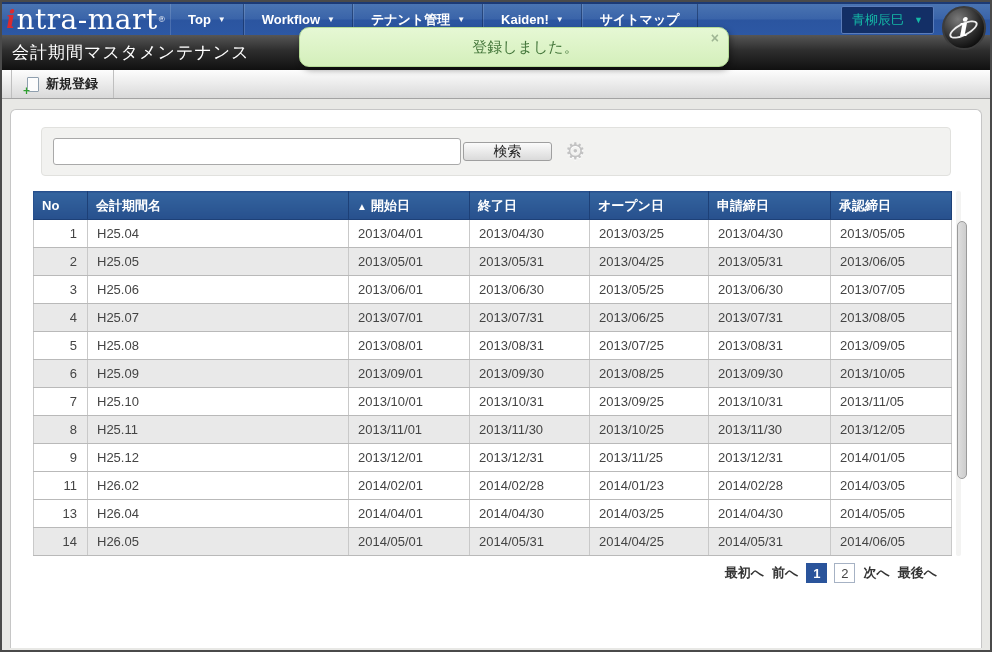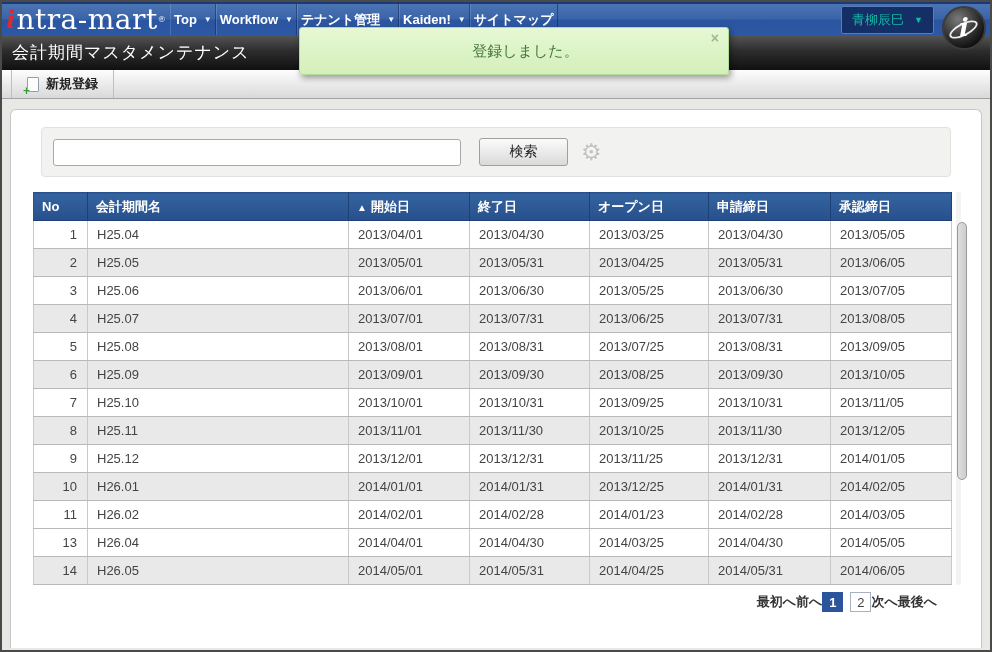--- a/index.html
+++ b/index.html
@@ -9,21 +9,21 @@
 
   
   .navbar{ height:33px; display:flex; align-items:stretch; position:relative;
     background:linear-gradient(180deg,#4a74b2 0%,#3a64a9 48%,#2b55a0 52%,#2d58a4 100%);
     border-top:2px solid #1c3a75; }
   .brand{ width:168px; display:flex; align-items:center; justify-content:center;
     font-family:"DejaVu Serif","Liberation Serif",serif; cursor:default; }
   .brand .i{ color:#d92b30; font-style:italic; font-weight:bold; font-size:24px; margin-right:1px;}
   .brand .rest{ color:#fff; font-size:28px; letter-spacing:.5px;}
   .brand .reg{ color:#fff; font-size:8px; vertical-align:super; }
-  .nav-item{ display:flex; align-items:center; padding:0 3px; color:#fff;
+  .nav-item{ display:flex; align-items:center; padding:0 17px; color:#fff;
     font-size:13px; font-weight:bold; cursor:pointer; text-decoration:none;
     border-right:1px solid rgba(10,30,70,.45); border-left:1px solid rgba(255,255,255,.15); }
   .nav-item .arr{ font-size:8px; margin-left:7px; opacity:.95; }
   .nav-right{ margin-left:auto; display:flex; align-items:center; padding-right:56px; }
   .user-btn{ background:#132f66; color:#14b8a6; border:1px solid #5a7cba; border-radius:2px;
     font-size:13px; padding:4px 10px; display:flex; align-items:center; cursor:pointer;
     font-family:inherit; }
   .user-btn .arr{ font-size:9px; margin-left:10px; }
   .im-ball{ position:absolute; top:2px; right:4px; width:44px; height:44px; border-radius:50%;
     background:radial-gradient(circle at 35% 28%,#7a7a7a,#2a2a2a 55%,#000 90%);
@@ -49,21 +49,21 @@
 
   
   .page{ height:549px; padding:10px 8px 0 8px; }
   .card{ background:#fff; border:1px solid #c6c6c6; border-bottom:none;
     border-radius:6px 6px 0 0; height:100%; padding-top:17px; overflow:hidden; }
 
   .searchbar{ margin:0 30px; background:#f2f2f0; border:1px solid #e1e1de; border-radius:4px;
     padding:10px 11px; display:flex; align-items:center; }
   .search-input{ width:408px; height:27px; border:1px solid #a9a9a9; border-radius:3px;
     font-size:14px; padding:0 8px; font-family:inherit; }
-  .search-btn{ min-width:89px; height:28px; margin-left:18px; font-size:14px; color:#222;
+  .search-btn{ min-width:89px; height:19px; margin-left:2px; font-size:14px; color:#222;
     background:linear-gradient(180deg,#fbfbfb,#dadada); border:1px solid #9f9f9f;
     border-radius:3px; cursor:pointer; font-family:inherit; }
   .gear{ font-size:23px; color:#c3c3c3; margin-left:13px; cursor:pointer; line-height:1;
     text-shadow:0 1px 0 #fff; }
 
   
   .table-wrap{ margin:15px 20px 0 22px; display:flex; align-items:stretch; }
   table.grid{ border-collapse:collapse; table-layout:fixed; width:916px; font-size:13px; color:#444; }
   table.grid th{ background:linear-gradient(180deg,#34649f,#27508d); color:#fff; font-weight:bold;
     text-align:left; height:28px; padding:0 8px; font-size:13px; cursor:pointer;
@@ -73,30 +73,30 @@
     border-right:1px solid #c9c9c9; border-bottom:1px solid #b9b9b9; border-left:1px solid #c9c9c9; }
   table.grid tr.alt td{ background:#e9e9e9; }
   table.grid td.col-no{ text-align:right; padding-right:10px; }
   .sort-arrow{ font-size:10px; margin-right:4px; }
   .vscroll{ width:13px; margin-left:4px; background:#f3f3f2; border-radius:2px; position:relative; }
   .vscroll .thumb{ position:absolute; left:1px; top:30px; width:10px; height:258px;
     background:linear-gradient(90deg,#dedede,#cdcdcd); border:1px solid #9a9a9a; border-radius:6px;
     cursor:pointer; }
 
   
-  .pagination{ display:flex; justify-content:flex-end; align-items:center; 
+  .pagination{ display:flex; justify-content:flex-end; align-items:center; gap:8px;
     margin:7px 44px 0 0; font-size:13px; font-weight:bold; color:#333; }
   .pg-link{ cursor:pointer; }
   .page-box{ width:21px; height:20px; display:flex; align-items:center; justify-content:center;
     cursor:pointer; background:#fff; border:1px solid #a6b2c4; color:#444; font-weight:normal; }
   .page-box.active{ background:#2a549b; border:1px solid #2a549b; color:#fff; font-weight:bold; }
 
   
-  .toast{ position:absolute; left:297px; top:25px; width:430px; height:48px; z-index:10;
-    background:linear-gradient(180deg,#e6f8d4,#d4efbb); border:1px solid #b5dc97; border-radius:3px;
+  .toast{ position:absolute; left:297px; top:25px; width:430px; height:40px; z-index:10;
+    background:linear-gradient(180deg,#e6f8d4,#d4efbb); border:1px solid #b5dc97; border-radius:10px;
     box-shadow:2px 3px 6px rgba(0,0,0,.38); display:flex; align-items:center; justify-content:center;
     color:#43763a; font-size:15px;padding-left:23px; }
   .toast .close{ position:absolute; top:3px; right:9px; color:#9fb694; font-size:14px;
     font-weight:bold; cursor:pointer; line-height:1; }
 </style>
 </head>
 <body>
 
 <div class="viewport">
 
@@ -247,29 +247,20 @@
               </tr>
               <tr>
                 <td class="col-no">9</td>
                 <td>H25.12</td>
                 <td>2013/12/01</td>
                 <td>2013/12/31</td>
                 <td>2013/11/25</td>
                 <td>2013/12/31</td>
                 <td>2014/01/05</td>
               </tr>
-              <tr class="alt">
-                <td class="col-no">10</td>
-                <td>H26.01</td>
-                <td>2014/01/01</td>
-                <td>2014/01/31</td>
-                <td>2013/12/25</td>
-                <td>2014/01/31</td>
-                <td>2014/02/05</td>
-              </tr>
               <tr>
                 <td class="col-no">11</td>
                 <td>H26.02</td>
                 <td>2014/02/01</td>
                 <td>2014/02/28</td>
                 <td>2014/01/23</td>
                 <td>2014/02/28</td>
                 <td>2014/03/05</td>
               </tr>
               <tr>

